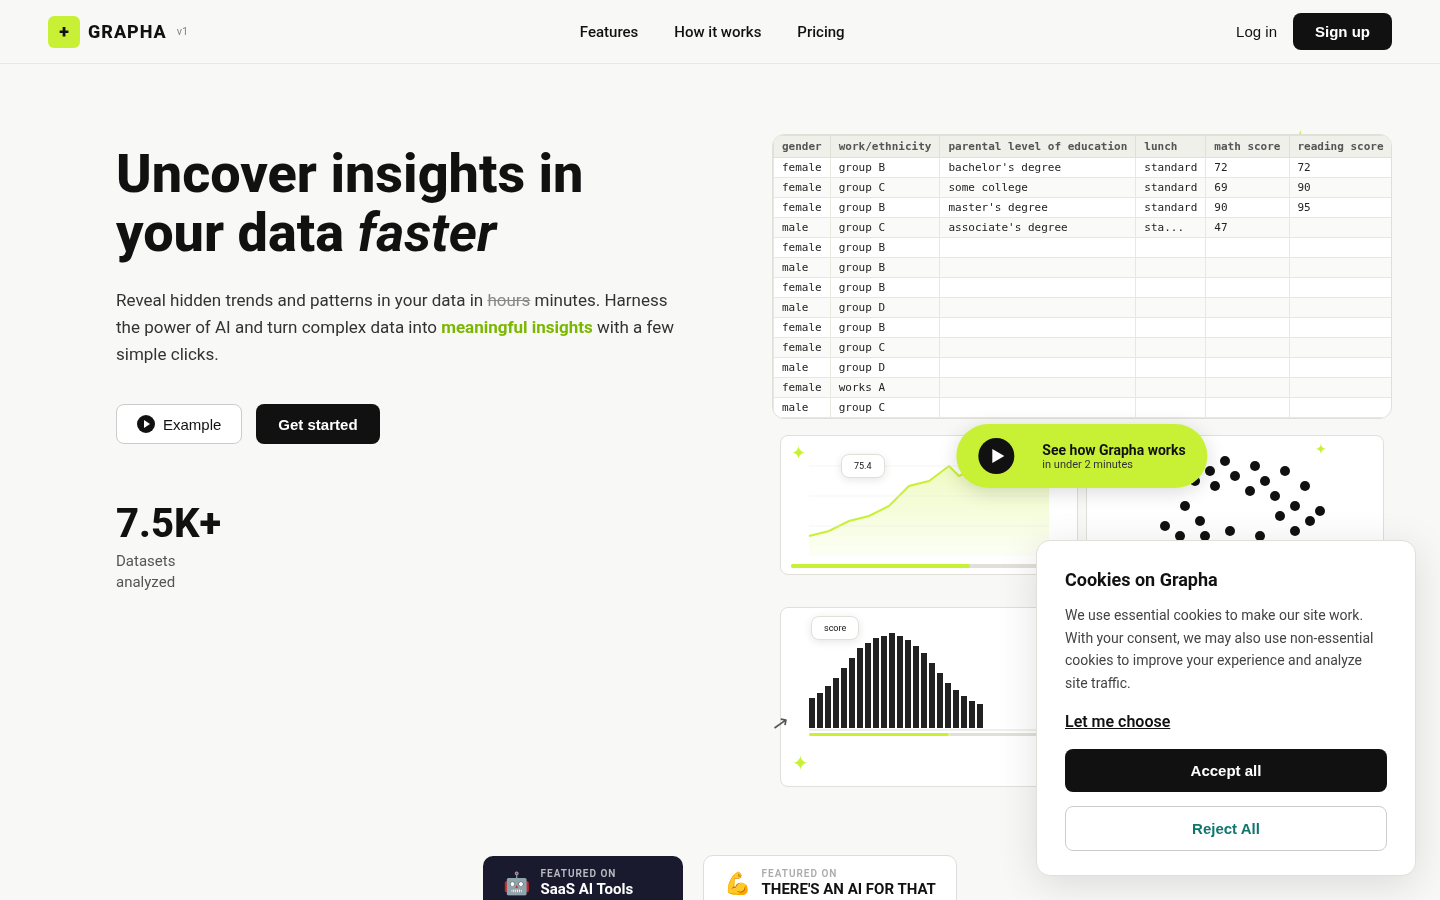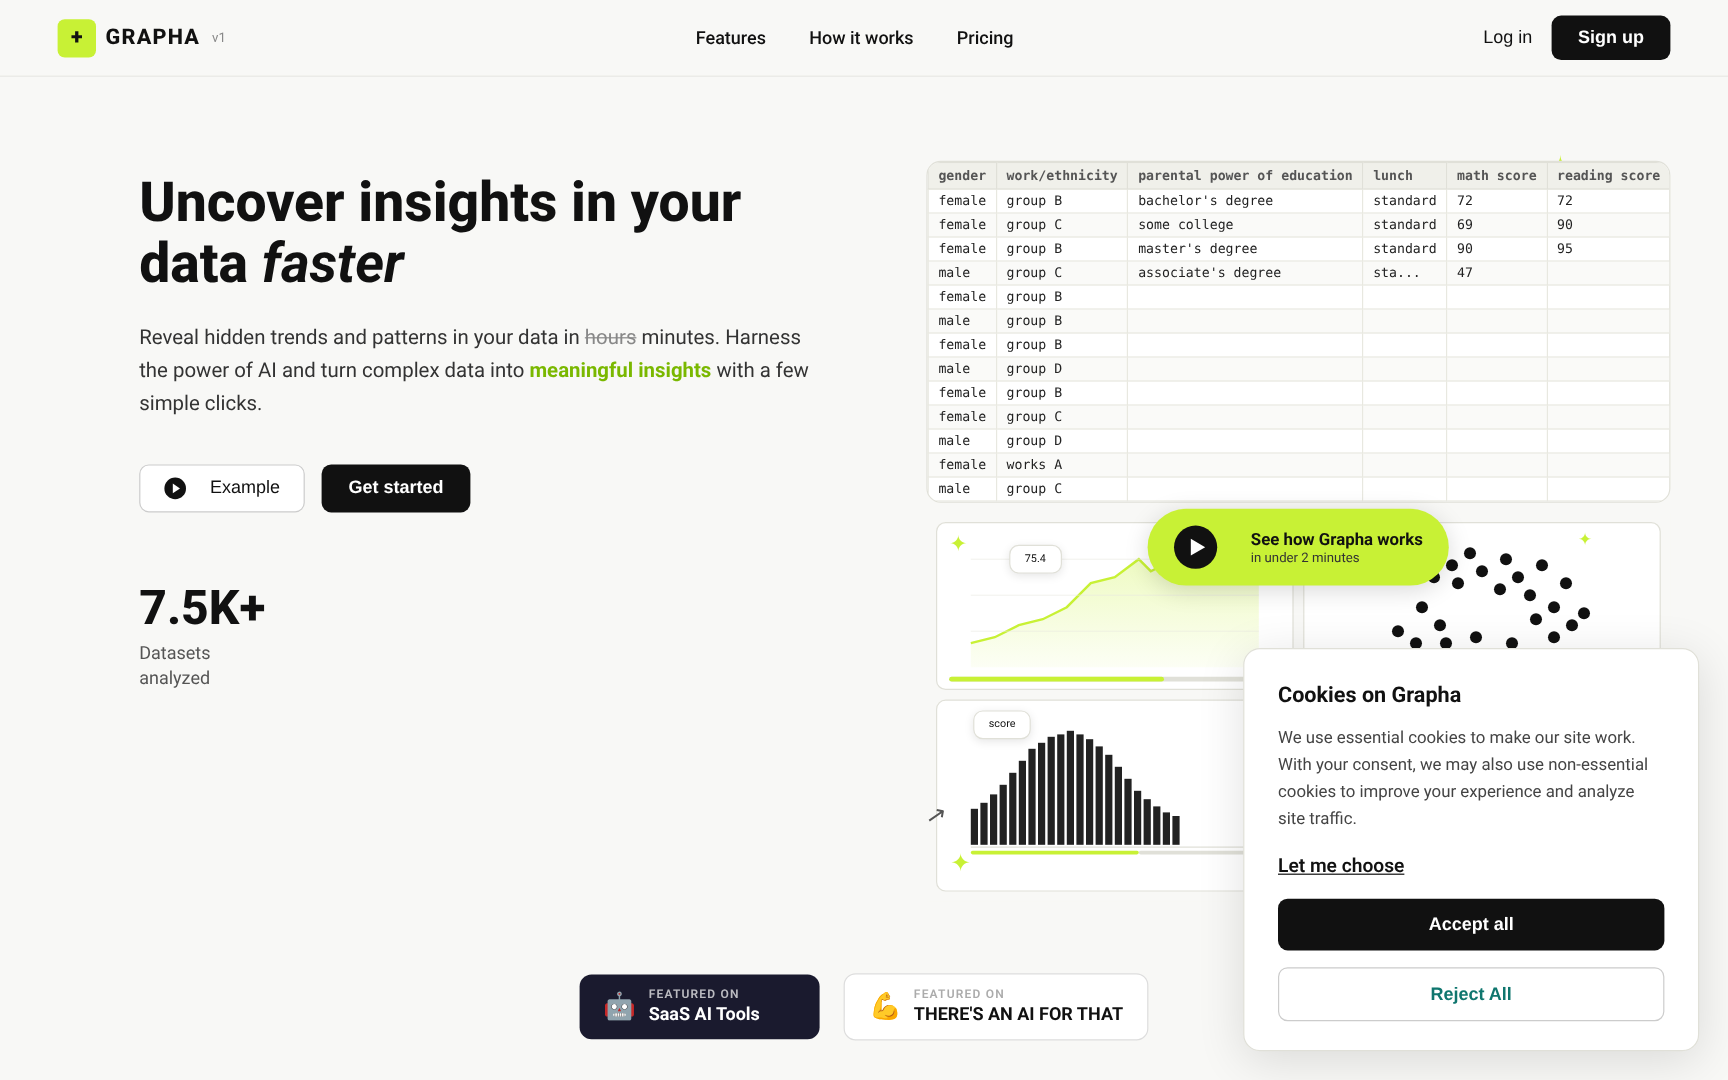--- a/index.html
+++ b/index.html
@@ -28,28 +28,28 @@
       padding: 10px 22px; font-size: 15px; font-weight: 600; cursor: pointer;
     }
 
     
     .hero {
       display: flex; align-items: flex-start; justify-content: space-between;
       padding: 80px 48px 40px 116px; max-width: 1440px; margin: 0 auto;
       min-height: 640px;
     }
     .hero-left { max-width: 560px; flex-shrink: 0; }
-    .hero-title { font-size: 46px; font-weight: 800; line-height: 1.1; color: #111; margin-bottom: 24px; }
+    .hero-title { font-size: 54px; font-weight: 800; line-height: 1.1; color: #111; margin-bottom: 24px; }
     .hero-title em { font-style: italic; font-weight: 700; }
     .hero-sub { font-size: 17px; color: #333; line-height: 1.6; margin-bottom: 36px; }
     .hero-sub s { color: #888; }
     .highlight { color: #7ab800; font-weight: 700; }
     .hero-buttons { display: flex; gap: 14px; margin-bottom: 56px; }
     .btn-example {
-      display: flex; align-items: center; gap: 20px;
+      display: flex; align-items: center; gap: 8px;
       background: #fff; border: 1.5px solid #ccc; border-radius: 8px;
       padding: 10px 20px; font-size: 15px; font-weight: 500; cursor: pointer; color: #111;
     }
     .btn-example .play-ico { width: 18px; height: 18px; background: #111; border-radius: 50%; display: flex; align-items: center; justify-content: center; }
     .btn-example .play-ico::after { content: ''; border-left: 6px solid #fff; border-top: 4px solid transparent; border-bottom: 4px solid transparent; margin-left: 2px; }
     .btn-getstarted {
       background: #111; color: #fff; border: none; border-radius: 8px;
       padding: 10px 22px; font-size: 15px; font-weight: 600; cursor: pointer;
     }
     .hero-stat { display: flex; flex-direction: column; gap: 4px; }
@@ -211,21 +211,21 @@
     <div class="deco" style="top: 20px; right: 55px; color:#c8f135; font-size:10px;">✦</div>
 
     <div class="deco" style="top: 12px; right: 30px; color:#333; font-size: 20px; transform: rotate(-30deg);">↗</div>
 
     <div class="hero-viz">
       <table class="data-table">
         <thead>
           <tr>
             <th>gender</th>
             <th>work/ethnicity</th>
-            <th>parental power of education</th>
+            <th>parental level of education</th>
             <th>lunch</th>
             <th>math score</th>
             <th>reading score</th>
 
           </tr>
         </thead>
         <tbody>
           <tr>
               <td>female</td>
               <td>group B</td>
@@ -391,21 +391,21 @@
           <circle cx="70" cy="100" r="5" fill="#111"></circle>
           <circle cx="85" cy="115" r="5" fill="#111"></circle>
           <circle cx="95" cy="95" r="5" fill="#111"></circle>
           <circle cx="110" cy="110" r="5" fill="#111"></circle>
           <circle cx="125" cy="100" r="5" fill="#111"></circle>
 
           <text x="180" y="18" font-size="14" fill="#c8f135">✦</text>
         </svg>
       </div>
 
-      <div class="chart-box" style="height:160px;">
+      <div class="chart-box" style="height:180px;margin-top:24px;">
         <svg viewBox="0 0 260 130" width="100%" height="130">
           <rect x="10" y="90" width="6" height="30" fill="#222"></rect>
           <rect x="18" y="85" width="6" height="35" fill="#222"></rect>
           <rect x="26" y="78" width="6" height="42" fill="#222"></rect>
           <rect x="34" y="70" width="6" height="50" fill="#222"></rect>
           <rect x="42" y="60" width="6" height="60" fill="#222"></rect>
           <rect x="50" y="50" width="6" height="70" fill="#222"></rect>
           <rect x="58" y="40" width="6" height="80" fill="#222"></rect>
           <rect x="66" y="35" width="6" height="85" fill="#222"></rect>
           <rect x="74" y="30" width="6" height="90" fill="#222"></rect>

